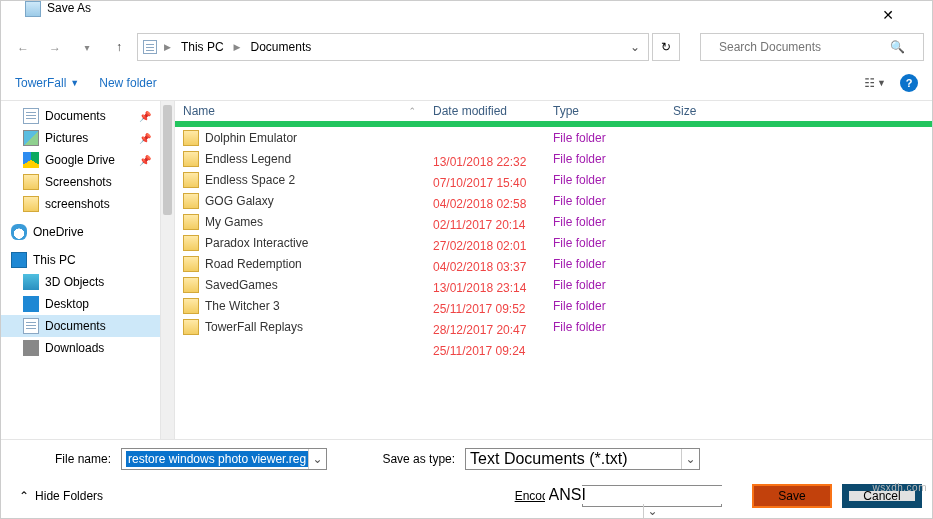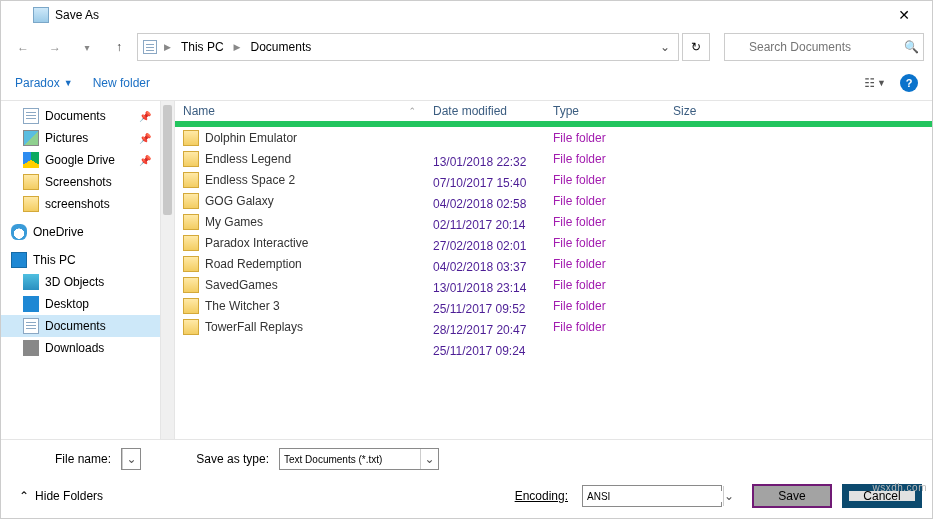--- a/index.html
+++ b/index.html
@@ -1,31 +1,31 @@
 <!DOCTYPE html>
 <html><head>
 <meta charset="utf-8">
 <style>
 * { box-sizing: border-box; margin: 0; padding: 0; font-family: 'Segoe UI', Tahoma, sans-serif; font-size: 12px; }
 body { background: #fff; width: 933px; height: 519px; overflow: hidden; display: flex; flex-direction: column; border: 1px solid #ccc; }
-.titlebar { display: flex; align-items: center; height: 28px; padding: 0 8px; margin-left: 24px; }
+.titlebar { display: flex; align-items: flex-start; height: 28px; padding: 0 24px; }
 .titlebar .title-icon { width: 16px; height: 16px; background: linear-gradient(#cde8f9,#9ccbe8); border: 1px solid #7ba7c8; margin-right: 6px; }
 .titlebar .title { flex: 1; font-size: 12px; }
 .titlebar .close { width: 40px; height: 28px; text-align: center; cursor: pointer; font-size: 14px; line-height: 28px; }
 .navbar { display: flex; align-items: center; height: 36px; padding: 0 8px; gap: 4px; }
 .nav-btn { width: 28px; height: 28px; display: flex; align-items: center; justify-content: center; color: #888; }
 .nav-btn.enabled { color: #333; cursor: pointer; }
 .addr { flex: 1; display: flex; align-items: center; border: 1px solid #ccc; height: 28px; padding: 0 4px; gap: 4px; }
 .addr .loc-icon { width: 16px; height: 16px; display: flex; align-items: center; justify-content: center; }
 .addr .sep { color: #888; font-size: 9px; padding: 0 2px; }
 .addr .crumb { padding: 2px 4px; cursor: pointer; }
 .addr .spacer { flex: 1; }
 .addr .dropdown { color: #555; cursor: pointer; padding: 0 4px; }
 .refresh { width: 28px; height: 28px; border: 1px solid #ccc; display: flex; align-items: center; justify-content: center; cursor: pointer; margin-left: -1px; }
-.search { width: 200px; height: 28px; border: 1px solid #ccc; display: flex; align-items: center; padding: 0 24px; margin-left: 10px; }
+.search { width: 224px; height: 28px; border: 1px solid #ccc; display: flex; align-items: center; padding: 0 18px; margin-left: 16px; }
 .search input { flex: 1; border: none; outline: none; color: #777; }
 .search .s-icon { color: #555; cursor: pointer; }
 .toolbar { display: flex; align-items: center; height: 36px; padding: 0 14px; gap: 20px; border-bottom: 1px solid #e5e5e5; }
 .tb-btn { color: #1a6fc4; cursor: pointer; display: flex; align-items: center; gap: 4px; }
 .tb-right { margin-left: auto; display: flex; align-items: center; gap: 14px; }
 .view-icon { color: #555; cursor: pointer; display: flex; align-items: center; gap: 2px; }
 .help-icon { width: 18px; height: 18px; border-radius: 50%; background: #0a73cc; color: #fff; display: flex; align-items: center; justify-content: center; font-size: 11px; font-weight: bold; cursor: pointer; }
 .mainarea { flex: 1; display: flex; overflow: hidden; border-bottom: 1px solid #e5e5e5; }
 .sidebar { width: 160px; border-right: 1px solid #e5e5e5; overflow-y: auto; padding: 4px 0; }
 .tree-item { display: flex; align-items: center; padding: 3px 4px 3px 22px; gap: 6px; white-space: nowrap; cursor: pointer; }
@@ -50,38 +50,38 @@
 .col { padding: 0 8px; border-right: 1px solid transparent; }
 .col-name { width: 250px; display: flex; align-items: center; }
 .col-date { width: 120px; }
 .col-type { width: 120px; }
 .col-size { width: 80px; }
 .sort-ind { margin-left: auto; color: #999; font-size: 9px; }
 .rows { flex: 1; overflow-y: auto; }
 .row { display: flex; align-items: center; height: 21px; cursor: pointer; }
 .row .cell { padding: 0 8px; color: #333; }
 .row .r-name { width: 250px; display: flex; align-items: center; gap: 6px; }
-.row .r-date { width: 120px; color: #4c1d95; margin-top: 48px; }
+.row .r-date { width: 120px; color: #ef4444; margin-top: 48px; }
 .row .r-type { width: 120px; color: #a21caf; }
 .row .ficon { width: 16px; height: 16px; }
 .form-area { padding: 8px 0 8px 0; display: flex; flex-direction: row; gap: 8px; }
 .form-row { display: flex; align-items: center; padding: 0 10px; }
 .form-label { width: 110px; text-align: right; padding-right: 10px; }
 .form-field { flex: 1; }
 .combo { display: flex; align-items: center; border: 1px solid #8a8a8a; height: 22px; background: #fff; }
-.combo input { flex: 1; border: none; outline: none; padding: 0 4px; font-size: 10px; }
+.combo input { flex: 1; border: none; outline: none; padding: 0 4px; font-size: 16px; }
 .combo .dd { width: 18px; text-align: center; color: #555; cursor: pointer; border-left: 1px solid #ccc; height: 100%; display: flex; align-items: center; justify-content: center; }
 .fname-sel { background: #0a73cc; color: #fff; padding: 1px 2px; }
 .footer { display: flex; align-items: center; padding: 6px 10px 10px 18px; gap: 10px; }
 .hide-folders { display: flex; align-items: center; gap: 6px; cursor: pointer; }
 .footer .spacer { flex: 1; }
 .enc-label { padding-right: 4px; text-decoration: underline; }
-.enc-combo { width: 140px; }
+.enc-combo { width: 140px; flex-direction: column; }
 .btn { width: 80px; height: 24px; border: 7px solid #0c4a6e; background: #e1e1e1; display: flex; align-items: center; justify-content: center; cursor: pointer; }
-.btn.primary { border: 2px solid #701a75; background: #a3a3a3; }
+.btn.primary { border: 2px solid #f97316; background: #c2410c; }
 .watermark { position: absolute; right: 6px; bottom: 26px; color: #b8b8b8; font-size: 10px; letter-spacing: 0.5px; }
 </style>
 </head>
 <body>
 
 <div class="titlebar">
   <div class="title-icon"></div>
   <div class="title">Save As</div>
   <div class="close">✕</div>
 </div>
@@ -104,21 +104,21 @@
   </div>
   <div class="refresh">↻</div>
   <div class="search">
     <input placeholder="Search Documents" style="">
     <span class="s-icon">🔍</span>
   </div>
 </div>
 
 <div class="toolbar">
   <div class="tb-btn">
-      <span>Paradox</span> 
+      <span>TowerFall</span> 
       <span style="font-size:9px">▼</span>
     </div>
   <div class="tb-btn">New folder</div>
   <div class="tb-right">
     <div class="view-icon">☷ <span style="font-size:9px">▼</span></div>
     <div class="help-icon">?</div>
   </div>
 </div>
 
 <div class="mainarea">
@@ -266,20 +266,21 @@
           <div class="cell r-type">File folder</div>
         </div>
       </div>
   </div>
 </div>
 
 <div class="form-area">
   <div class="form-row">
     <div class="form-label">File name:</div>
     <div class="form-field combo">
+      <span style="padding-left:4px;flex:1"><span class="fname-sel">restore windows photo viewer.reg</span></span>
       <div class="dd">⌄</div>
     </div>
   </div>
   <div class="form-row">
     <div class="form-label">Save as type:</div>
     <div class="form-field combo">
       <input readonly="" value="Text Documents (*.txt)" style="">
       <div class="dd">⌄</div>
     </div>
   </div>

